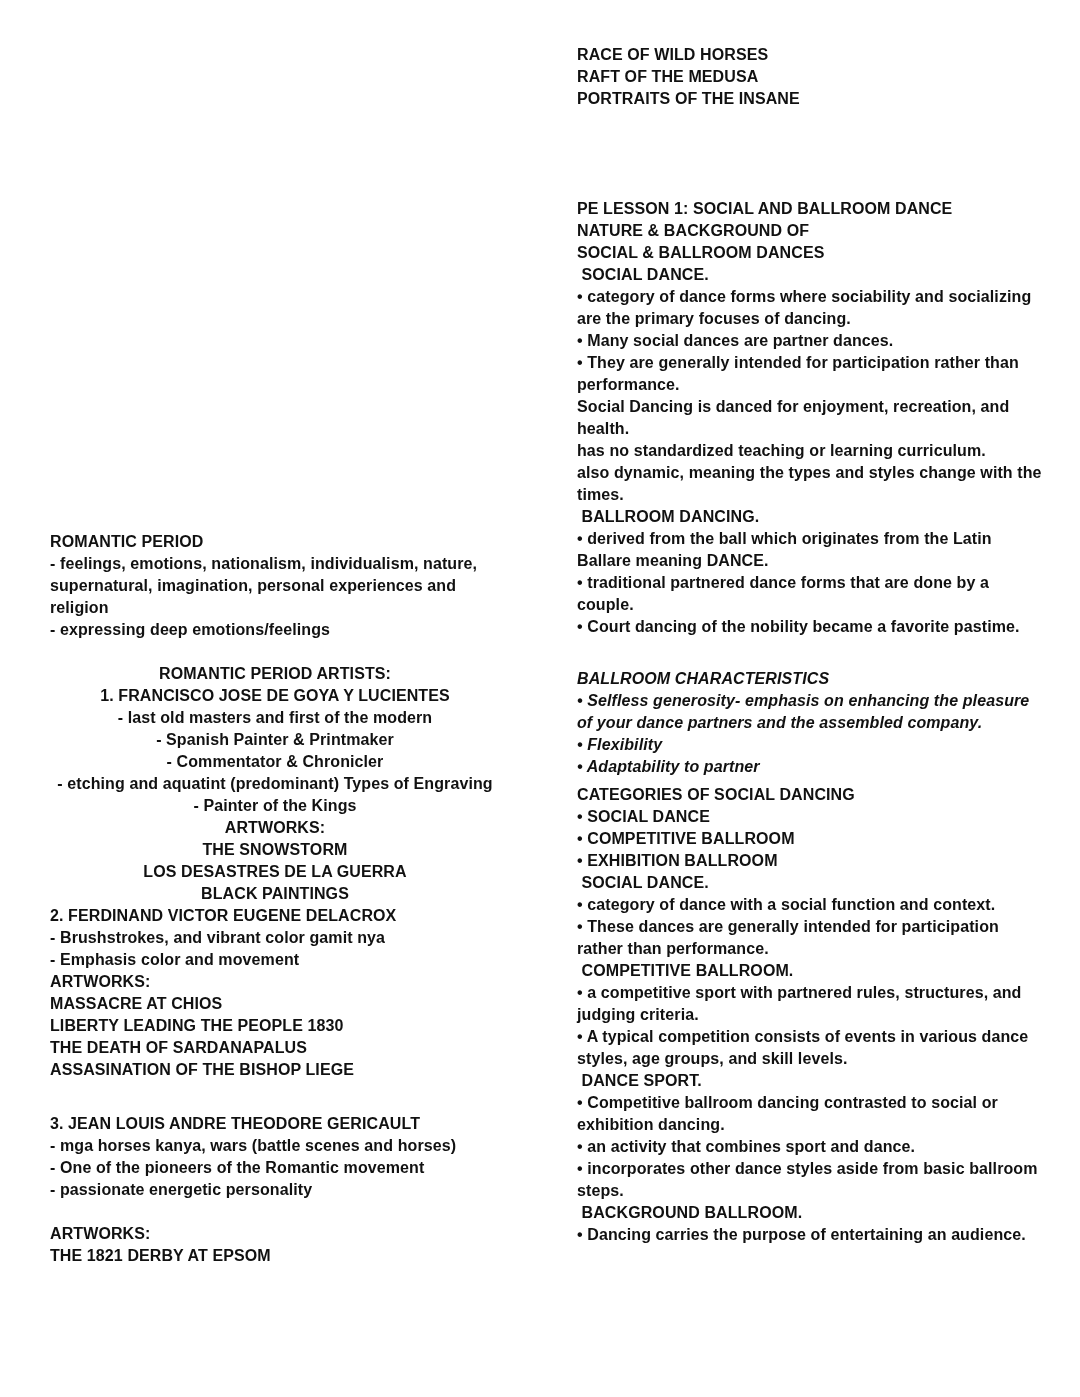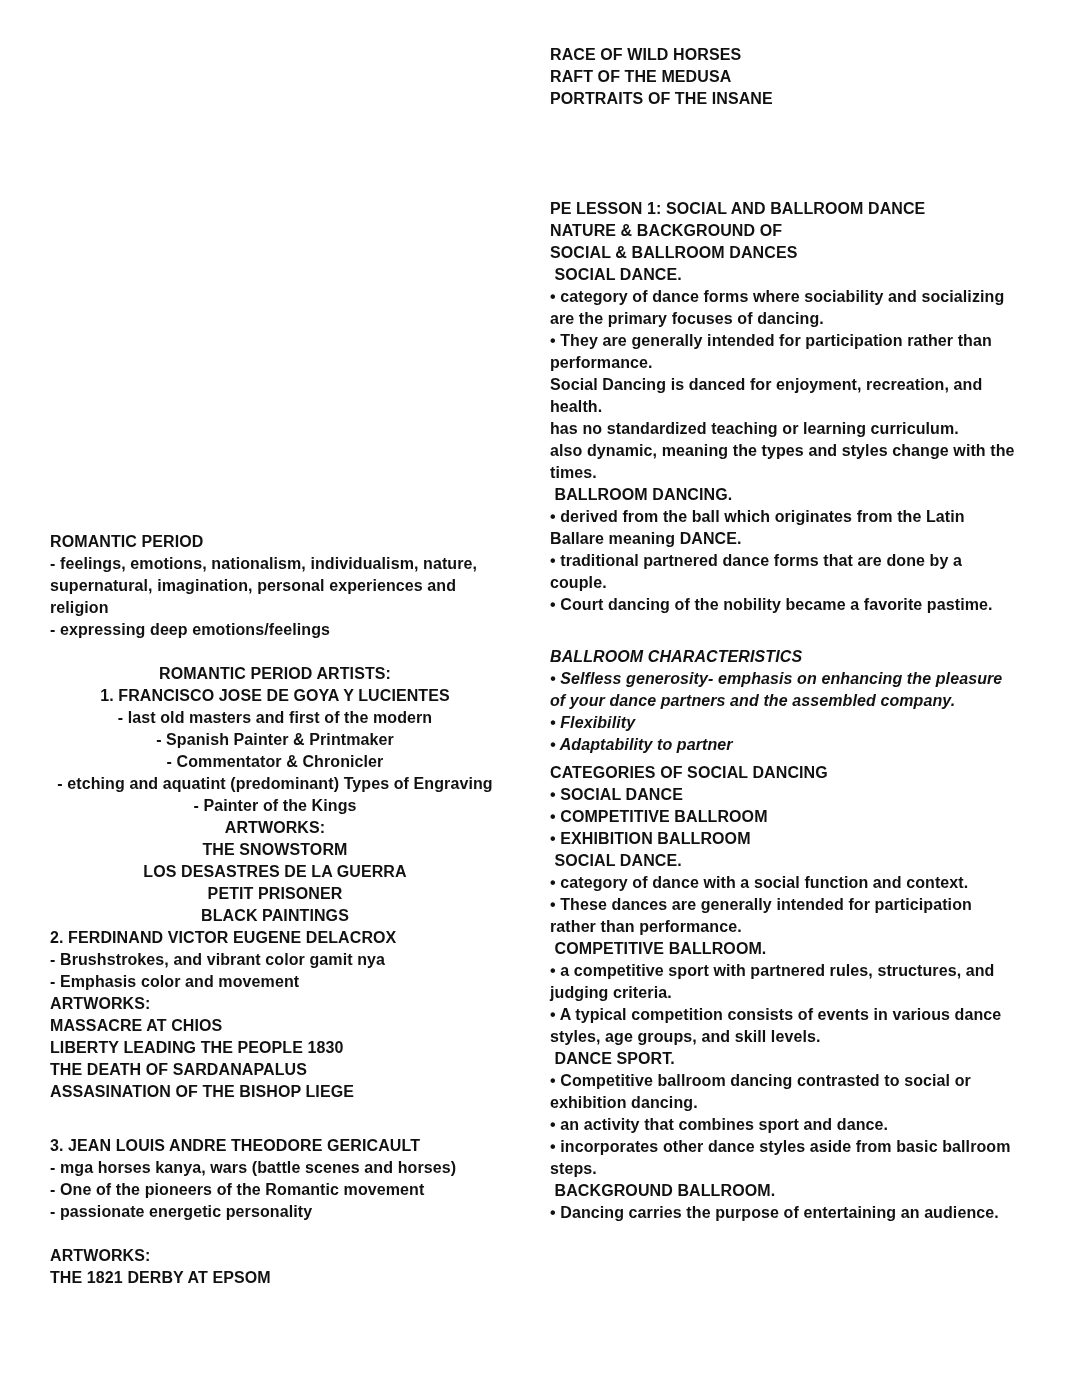--- a/index.html
+++ b/index.html
@@ -19,21 +19,21 @@
   .col {
     position: absolute;
     color: #111111;
   }
   .col-left {
     left: 50px;
     top: 531px;
     width: 450px;
   }
   .col-right {
-    left: 550px;
+    left: 577px;
     top: 44px;
     width: 465px;
   }
   .line {
     font-size: 16px;
     line-height: 22px;
     font-weight: 700;
     letter-spacing: 0.1px;
     white-space: pre-wrap;
     color: #111111;
@@ -53,21 +53,20 @@
         <p class="line">ROMANTIC PERIOD ARTISTS:</p>
         <p class="line">1. FRANCISCO JOSE DE GOYA Y LUCIENTES</p>
         <p class="line">- last old masters and first of the modern</p>
         <p class="line">- Spanish Painter &amp; Printmaker</p>
         <p class="line">- Commentator &amp; Chronicler</p>
         <p class="line">- etching and aquatint (predominant) Types of Engraving</p>
         <p class="line">- Painter of the Kings</p>
         <p class="line">ARTWORKS:</p>
         <p class="line">THE SNOWSTORM</p>
         <p class="line">LOS DESASTRES DE LA GUERRA</p>
-        <p class="line">PETIT PRISONER</p>
         <p class="line">BLACK PAINTINGS</p>
       </div>
       <div class="block" style="">
         <p class="line">2. FERDINAND VICTOR EUGENE DELACROX</p>
         <p class="line">- Brushstrokes, and vibrant color gamit nya</p>
         <p class="line">- Emphasis color and movement</p>
         <p class="line">ARTWORKS:</p>
         <p class="line">MASSACRE AT CHIOS</p>
         <p class="line">LIBERTY LEADING THE PEOPLE 1830</p>
         <p class="line">THE DEATH OF SARDANAPALUS</p>
@@ -89,20 +88,21 @@
         <p class="line">RACE OF WILD HORSES</p>
         <p class="line">RAFT OF THE MEDUSA</p>
         <p class="line">PORTRAITS OF THE INSANE</p>
       </div>
       <div class="block" style="margin-top: 88px;">
         <p class="line">PE LESSON 1: SOCIAL AND BALLROOM DANCE</p>
         <p class="line">NATURE &amp; BACKGROUND OF</p>
         <p class="line">SOCIAL &amp; BALLROOM DANCES</p>
         <p class="line"> SOCIAL DANCE.</p>
         <p class="line">• category of dance forms where sociability and socializing are the primary focuses of dancing.</p>
+        <p class="line">• Many social dances are partner dances.</p>
         <p class="line">• They are generally intended for participation rather than performance.</p>
         <p class="line">Social Dancing is danced for enjoyment, recreation, and health.</p>
         <p class="line">has no standardized teaching or learning curriculum.</p>
         <p class="line">also dynamic, meaning the types and styles change with the times.</p>
         <p class="line"> BALLROOM DANCING.</p>
         <p class="line">• derived from the ball which originates from the Latin Ballare meaning DANCE.</p>
         <p class="line">• traditional partnered dance forms that are done by a couple.</p>
         <p class="line">• Court dancing of the nobility became a favorite pastime.</p>
       </div>
       <div class="block" style="margin-top: 30px; font-style: italic;">

